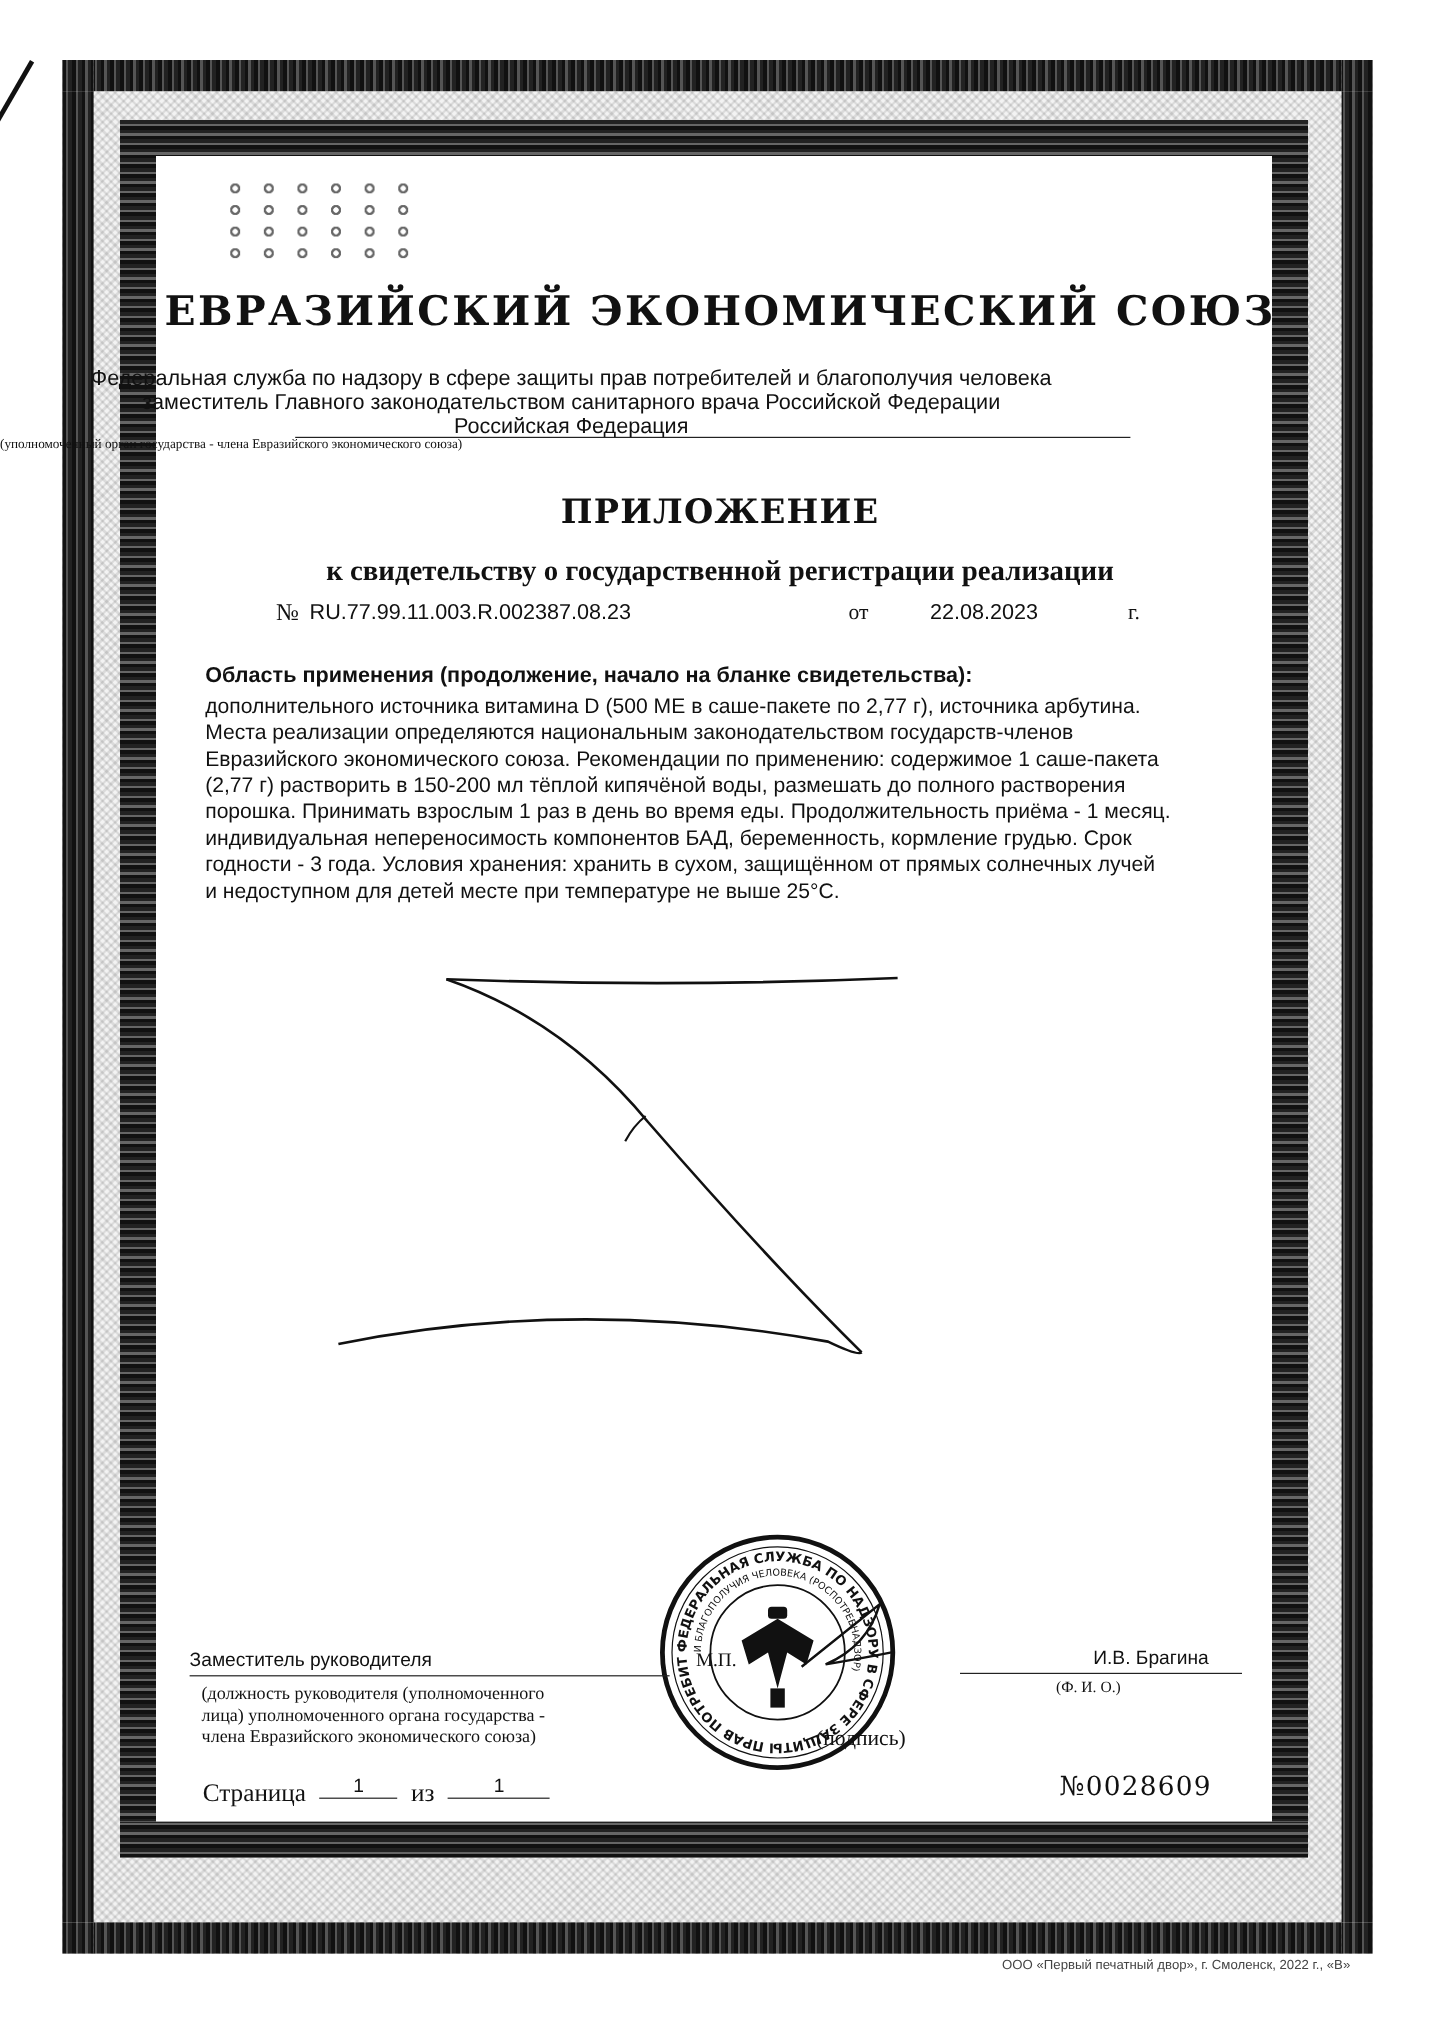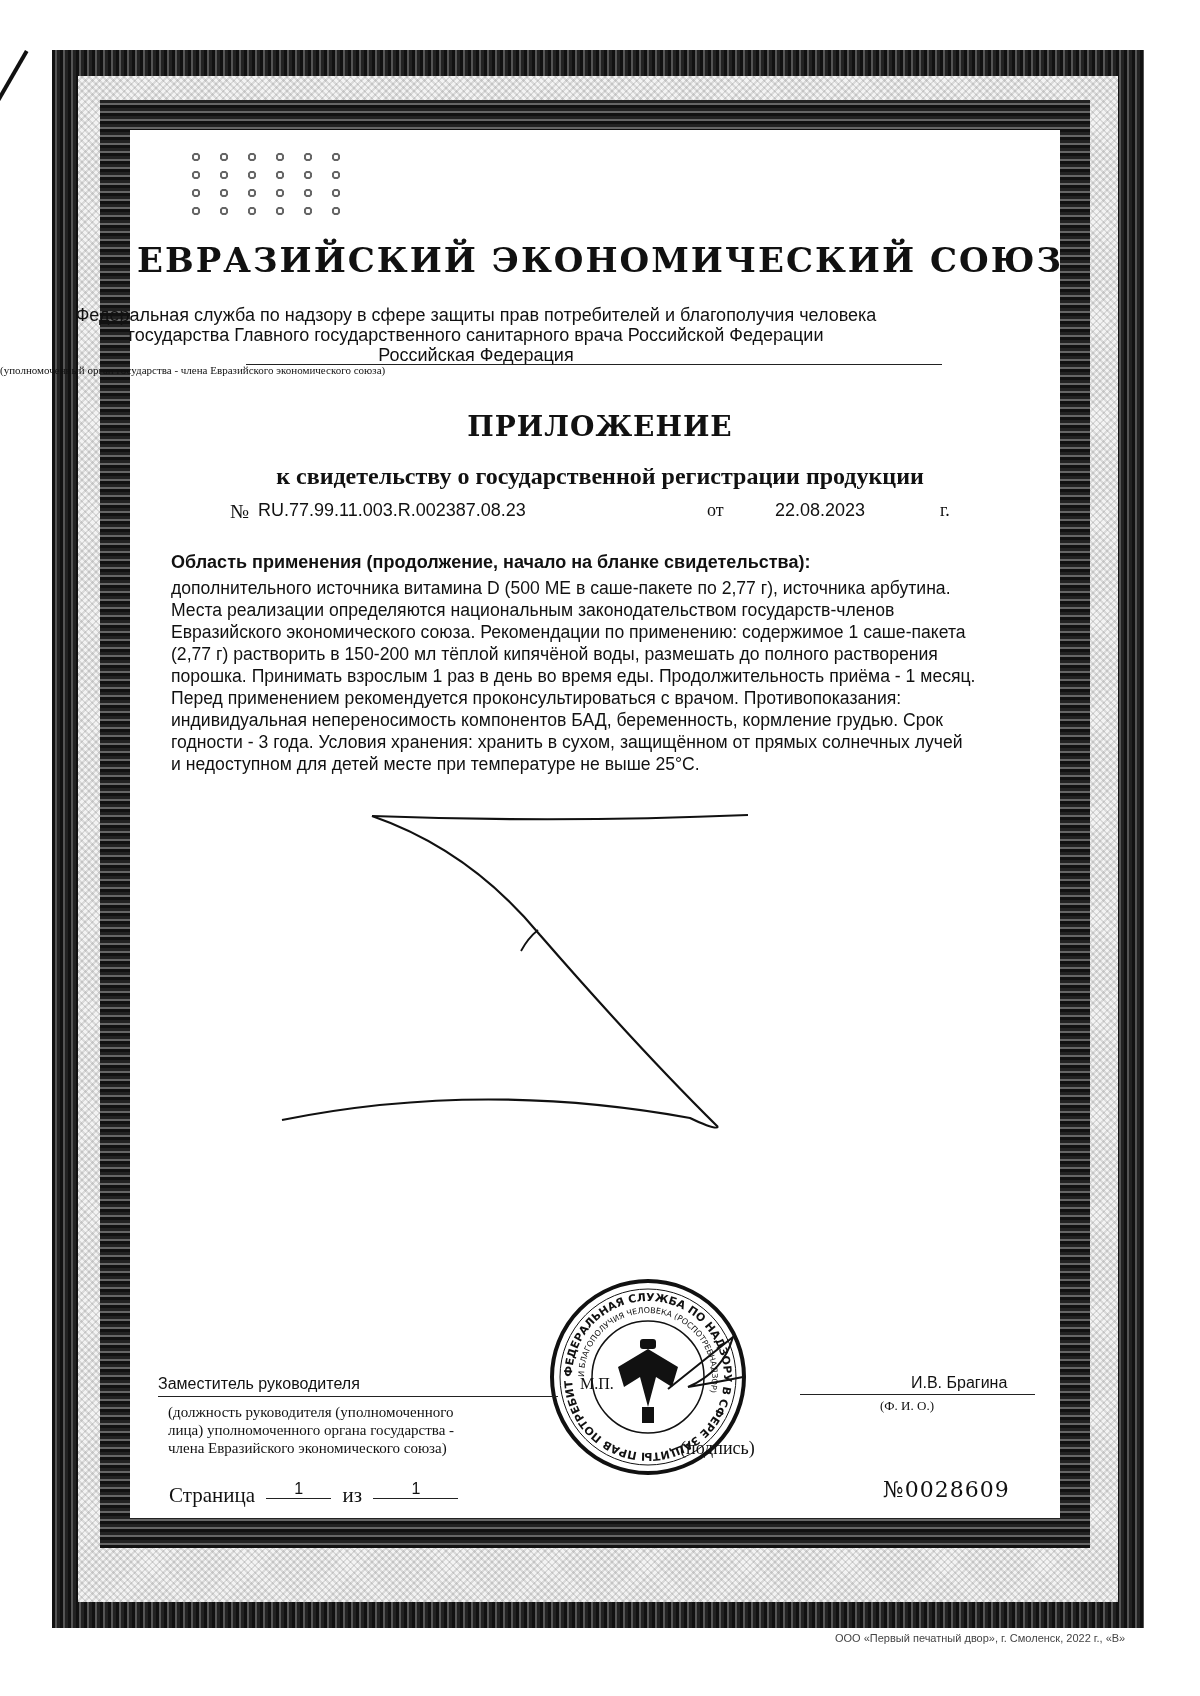--- a/index.html
+++ b/index.html
@@ -88,42 +88,41 @@
 <body>
 
 <div class="border-outer"></div>
 <div class="border-inner"></div>
 <div class="corner-fold"></div>
 
 <div class="dots"></div>
 
 <div class="eaeu-title">ЕВРАЗИЙСКИЙ ЭКОНОМИЧЕСКИЙ СОЮЗ</div>
 <div class="agency agency-1">Федеральная служба по надзору в сфере защиты прав потребителей и благополучия человека</div>
-<div class="agency agency-2">государства Главного государственного санитарного врача Российской Федерации</div>
+<div class="agency agency-2">заместитель Главного законодательством санитарного врача Российской Федерации</div>
 <div class="agency agency-3">Российская Федерация</div>
 <div class="agency-rule"></div>
 <div class="agency-caption">(уполномоченный орган государства - члена Евразийского экономического союза)</div>
 
 <div class="appendix-title">ПРИЛОЖЕНИЕ</div>
-<div class="appendix-sub">к свидетельству о государственной регистрации продукции</div>
+<div class="appendix-sub">к свидетельству о государственной регистрации реализации</div>
 
 <div class="regline reg-no-sign">№</div>
 <div class="regline reg-no">RU.77.99.11.003.R.002387.08.23</div>
 <div class="regline reg-ot">от</div>
 <div class="regline reg-date">22.08.2023</div>
 <div class="regline reg-g">г.</div>
 
 <div class="scope-head">Область применения (продолжение, начало на бланке свидетельства):</div>
 <div class="scope-text">
   <p>дополнительного источника витамина D (500 МЕ в саше-пакете по 2,77 г), источника арбутина.</p>
   <p>Места реализации определяются национальным законодательством государств-членов</p>
   <p>Евразийского экономического союза. Рекомендации по применению: содержимое 1 саше-пакета</p>
   <p>(2,77 г) растворить в 150-200 мл тёплой кипячёной воды, размешать до полного растворения</p>
   <p>порошка. Принимать взрослым 1 раз в день во время еды. Продолжительность приёма - 1 месяц.</p>
-  <p>Перед применением рекомендуется проконсультироваться с врачом. Противопоказания:</p>
   <p>индивидуальная непереносимость компонентов БАД, беременность, кормление грудью. Срок</p>
   <p>годности - 3 года. Условия хранения: хранить в сухом, защищённом от прямых солнечных лучей</p>
   <p>и недоступном для детей месте при температуре не выше 25°С.</p>
 </div>
 
 <svg class="z-mark" viewBox="0 0 1200 1696">
   <path d="M372 816 Q 560 823 748 815" stroke="#111" stroke-width="2.2" fill="none"></path>
   <path d="M372 816 Q 470 850 540 935 Q 640 1050 718 1127" stroke="#111" stroke-width="2.2" fill="none"></path>
   <path d="M282 1120 Q 480 1080 690 1118 Q 715 1130 718 1127" stroke="#111" stroke-width="2.2" fill="none"></path>
   <path d="M521 951 Q 528 938 538 930" stroke="#111" stroke-width="1.8" fill="none"></path>

